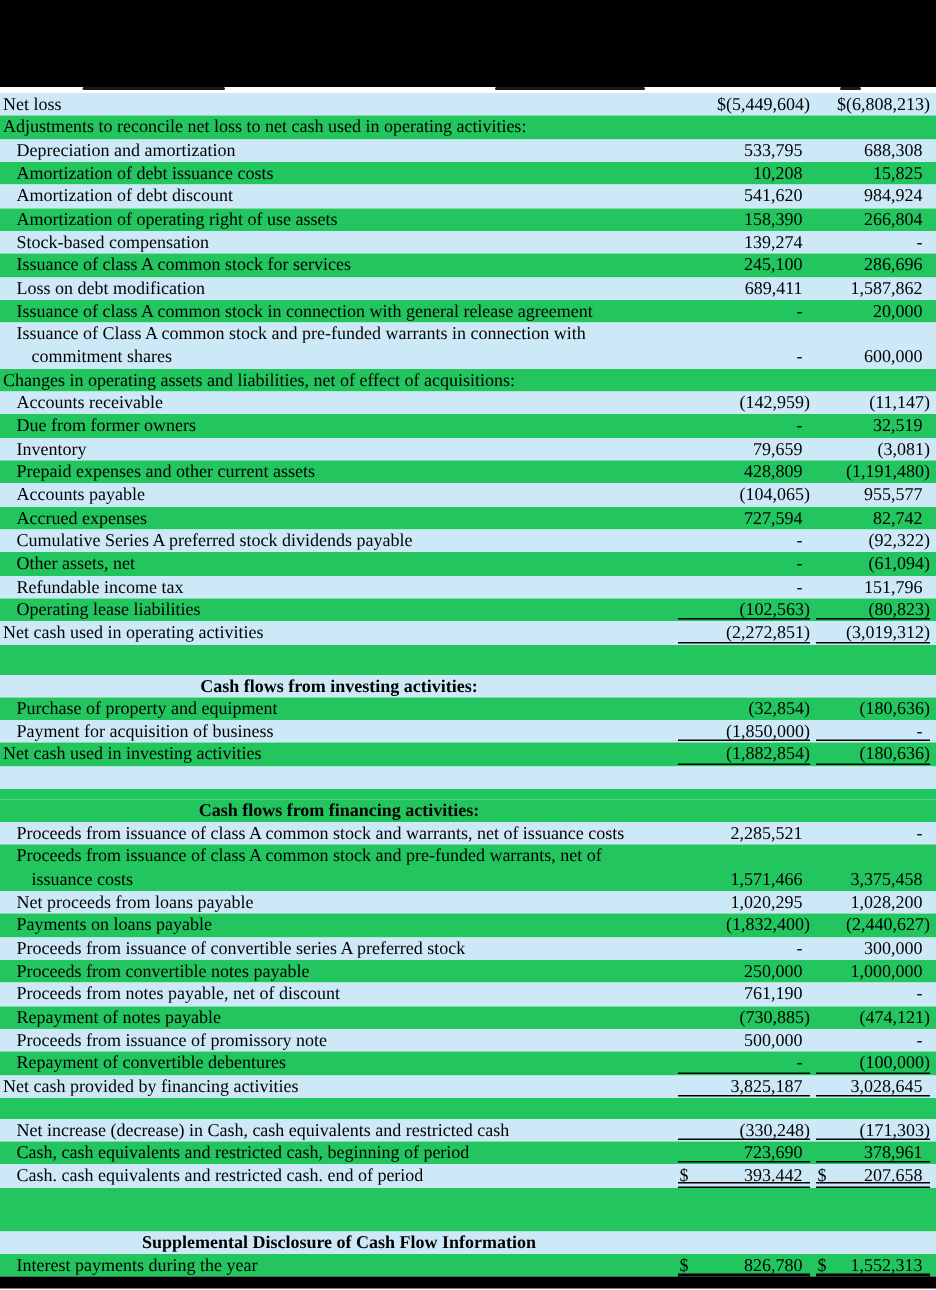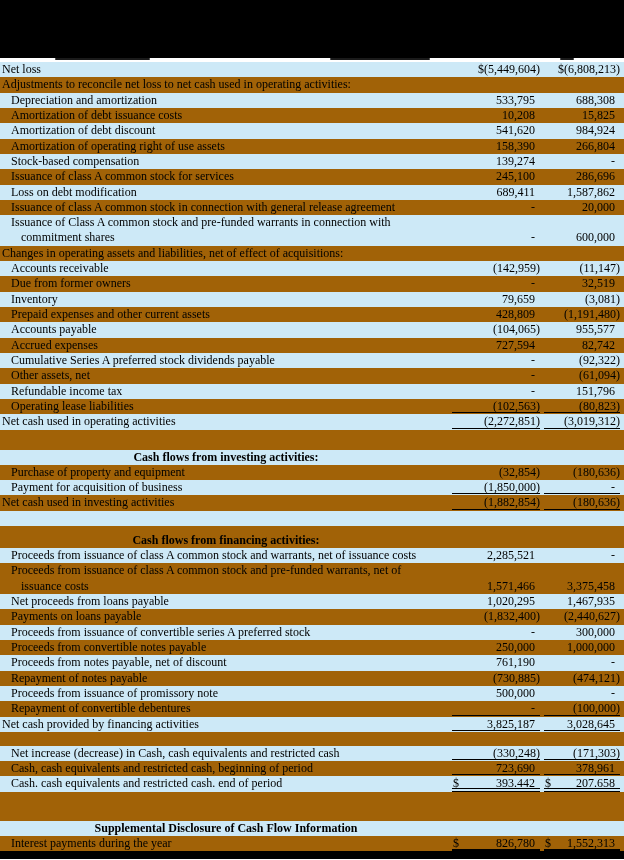--- a/index.html
+++ b/index.html
@@ -18,21 +18,21 @@
   .frag.f2 { left: 330px; width: 100px; }
   .frag.f3 { left: 560px; width: 14px; }
 
   .tbl { width: 100%; }
   .row {
     display: flex; align-items: flex-end;
     min-height: 15.32px; line-height: 15.32px;
     width: 100%; box-sizing: border-box;
   }
   .bg-b { background: #cde9f7; }
-  .bg-w { background: #a16207; }
+  .bg-w { background: #22c55e; }
 
   .lab { flex: 1 1 auto; min-width: 0; padding-left: 2px; white-space: nowrap; overflow: hidden; }
   .lab .l1, .lab .l2 { white-space: nowrap; overflow: hidden; }
   .ind1 { padding-left: 11px; }
   .l2 { padding-left: 10px; }
   .bold .l1 { font-weight: bold; text-align: center; }
 
   .cell {
     position: relative; flex: 0 0 auto; box-sizing: border-box;
     text-align: right; padding-right: 7px; align-self: stretch;
@@ -404,21 +404,21 @@
         </div>
       </div>
       <div class="row bg-b">
         <div class="lab ind1">
           <div class="l1">Net proceeds from loans payable</div>
         </div>
         <div class="cell c1">
           <span class="val">1,020,295</span>
         </div>
         <div class="cell c2">
-          <span class="val">1,467,935</span>
+          <span class="val">1,028,200</span>
         </div>
       </div>
       <div class="row bg-w">
         <div class="lab ind1">
           <div class="l1">Payments on loans payable</div>
         </div>
         <div class="cell c1 paren">
           <span class="val">(1,832,400)</span>
         </div>
         <div class="cell c2 paren">

